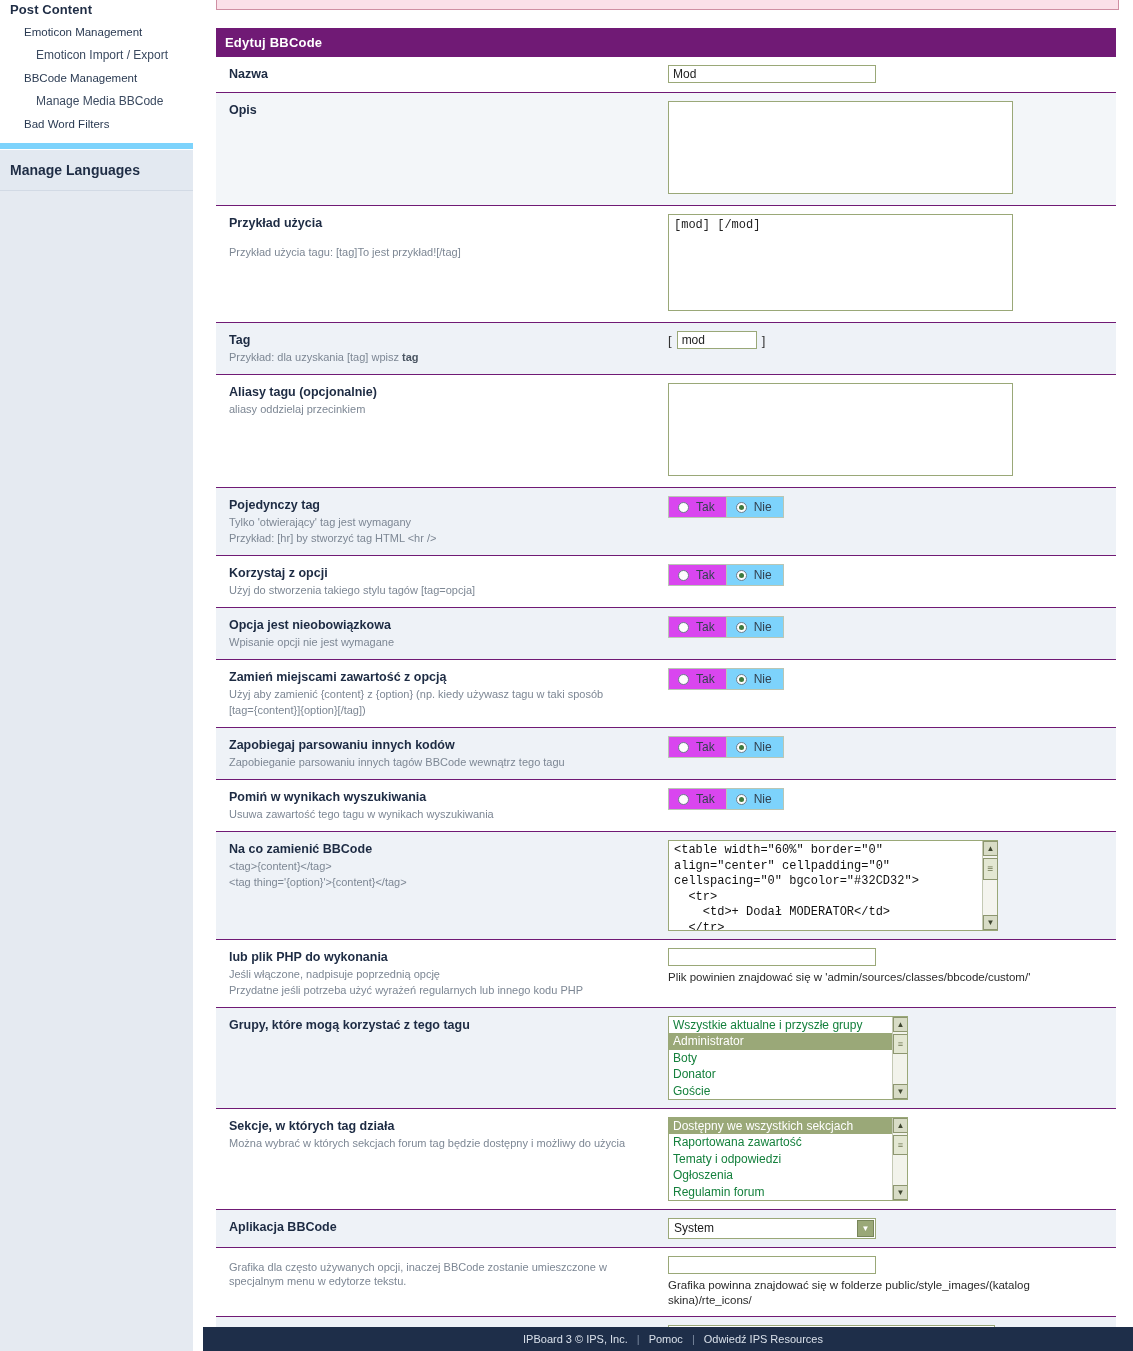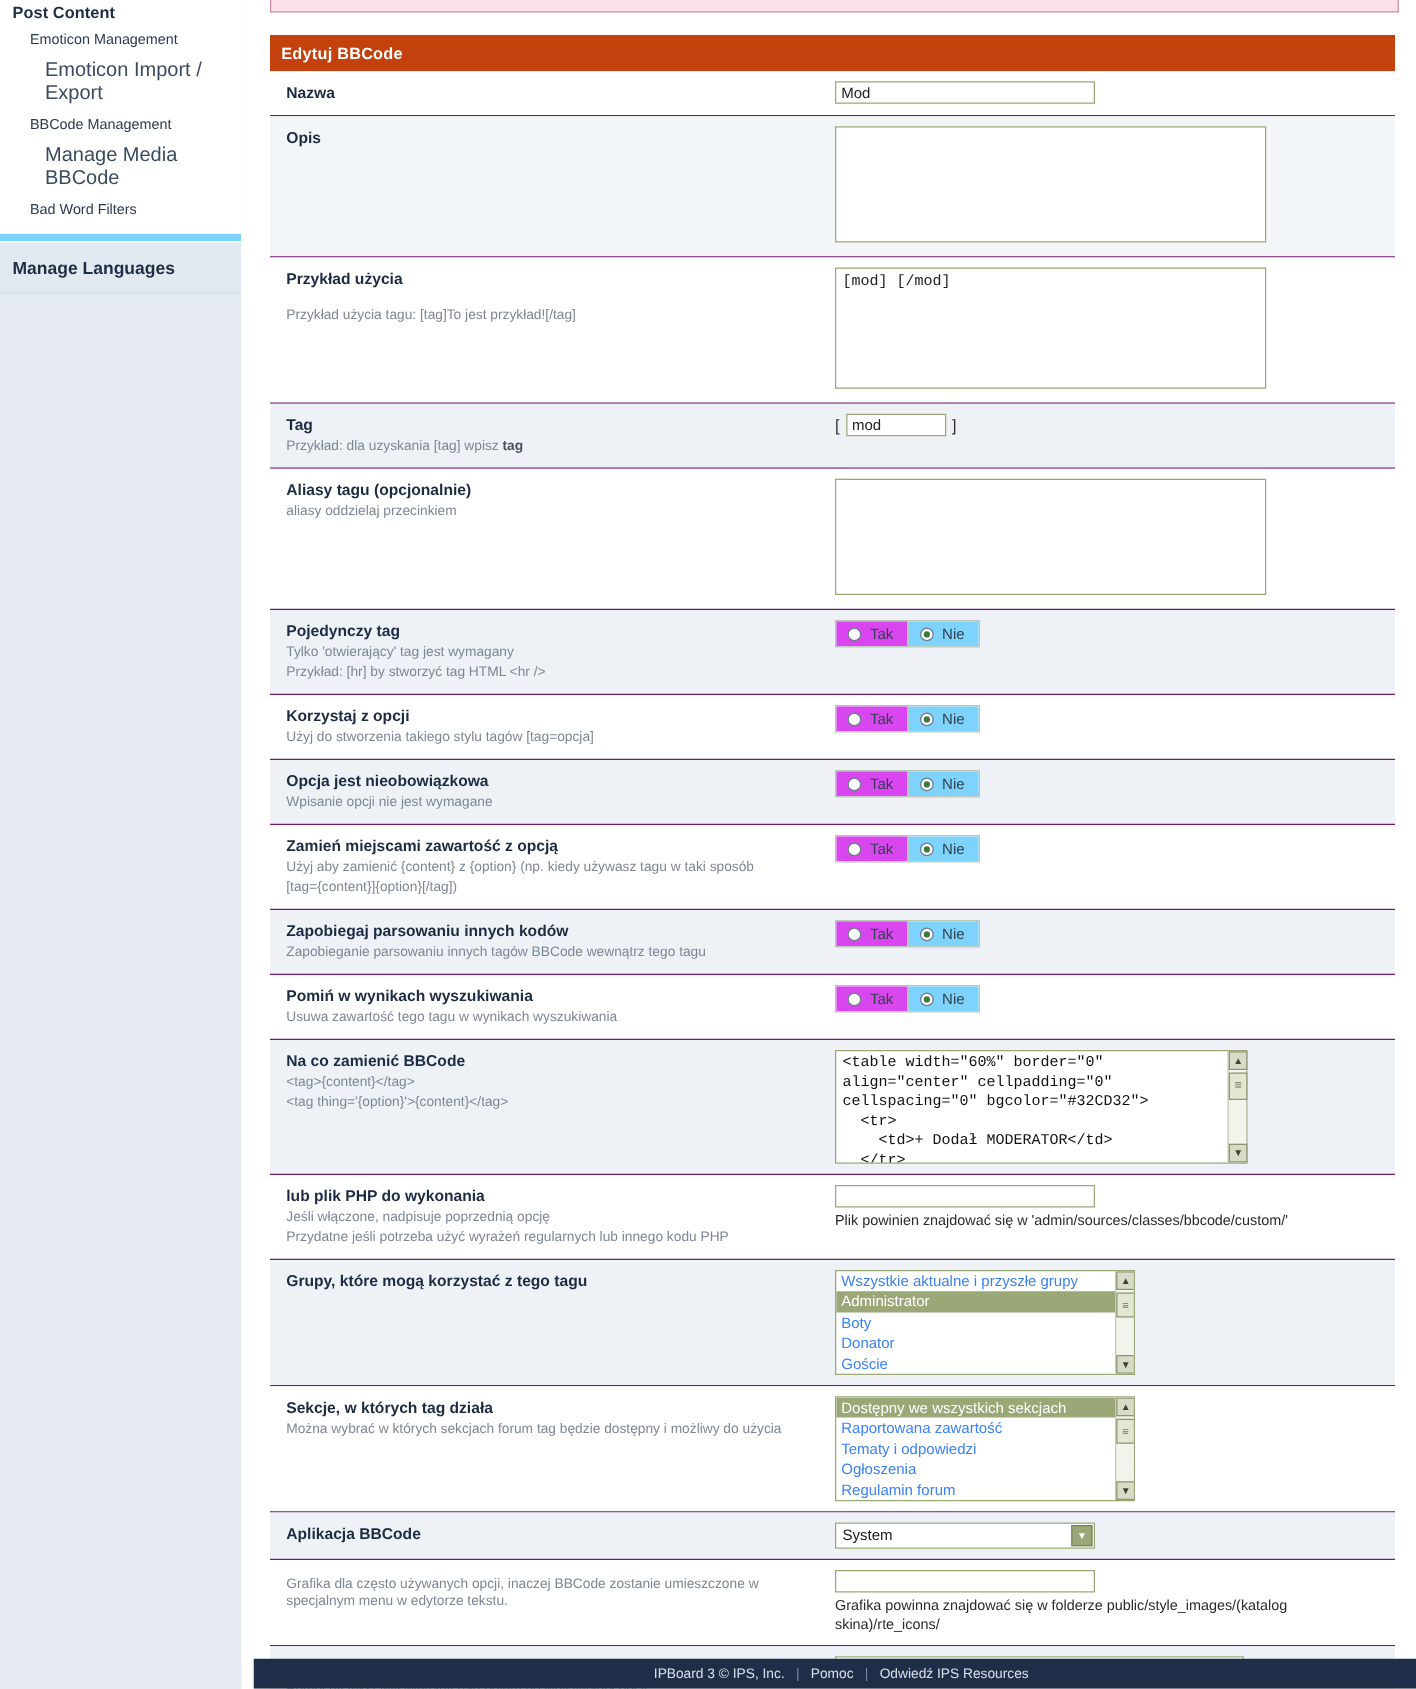--- a/index.html
+++ b/index.html
@@ -26,21 +26,21 @@
     padding: 2px 0 4px 10px;
     letter-spacing: .1px;
   }
   .sb-item {
     font-size: 11.5px; color: #2a3a52;
     padding: 5px 0 5px 24px;
     cursor: pointer;
   }
   .sb-item.sub {
     padding-left: 36px;
-    font-size: 16px;
+    font-size: 12px;
     color: #3b4a60;
   }
   .sb-panel {
     margin-top: 6px;
     background: #e3e9f1;
     border-top: 1px solid #ffffff;
   }
   .sb-panel-title {
     font-weight: bold; font-size: 14px; color: #1f2d45;
     padding: 12px 0 12px 10px;
@@ -60,21 +60,21 @@
   }
   .alert {
     margin: 0 14px 0 16px;
     height: 10px;
     background: #fbe0e9;
     border: 1px solid #cf8fa3;
     border-top: none;
   }
   .panel { margin: 18px 17px 0 16px; }
   .panel-head {
-    background: #c2410c;
+    background: #701a75;
     color: #ffffff;
     font-weight: bold;
     font-size: 13px;
     padding: 7px 0 7px 9px;
     letter-spacing: .2px;
   }
 
   .row {
     display: flex;
     align-items: flex-start;
@@ -200,21 +200,21 @@
   .lst {
     position: relative;
     width: 240px;
     border: 1px solid #9aa878;
     background: #ffffff;
     height: 84px;
     overflow: hidden;
   }
   .lst.tall { height: 84px; }
   .lst .opt {
-    font-size: 12px; color: #3b82f6;
+    font-size: 12px; color: #15803d;
     padding: 0 4px; line-height: 16.4px;
     white-space: nowrap;
     cursor: pointer;
   }
   .lst .opt.sel { background: #9aa878; color: #ffffff; }
   .lst .sbar {
     position: absolute; right: 0; top: 0;
     width: 15px; height: 82px;
     background: #f2f3eb;
     border-left: 1px solid #c4c9b4;

